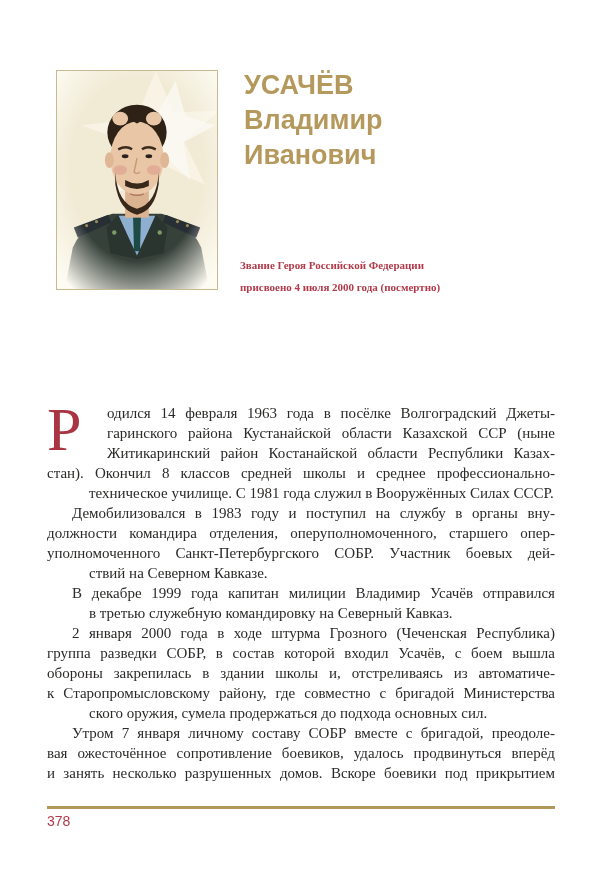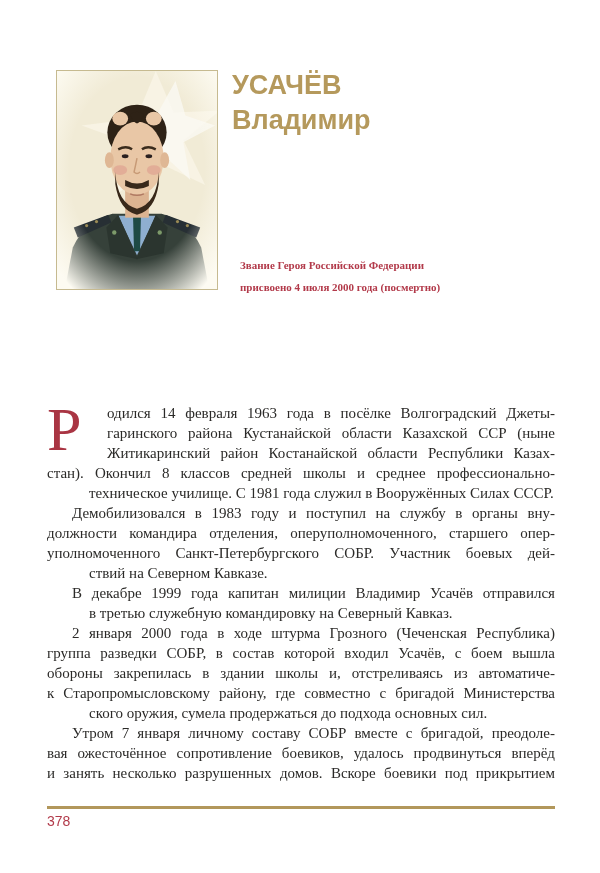--- a/index.html
+++ b/index.html
@@ -14,21 +14,21 @@
   body{
     width:600px;height:873px;background:#ffffff;position:relative;overflow:hidden;
     font-family:"Liberation Sans",sans-serif;
   }
   .photo-frame{
     position:absolute;left:56px;top:70px;width:162px;height:220px;
     border:1px solid var(--frame-border);box-sizing:border-box;background:#f3edda;
   }
   .photo-frame svg{display:block;width:100%;height:100%;}
   .title-block{
-    position:absolute;left:232px;top:68px;
+    position:absolute;left:244px;top:68px;
     font-family:"Liberation Sans",sans-serif;font-weight:bold;
     font-size:27px;line-height:35px;color:var(--accent-gold);
   }
   .award{
     position:absolute;left:240px;top:254px;
     font-family:Liberation Serif, serif;font-weight:bold;
     font-size:11px;line-height:22px;color:var(--accent-red);
     white-space:pre-line;
   }
   .body-text{
@@ -121,20 +121,21 @@
     <path d="M69,110 Q81,117 93,110 L93,116 Q81,122 69,116 Z" fill="#38281a"></path>
     <path d="M74,124 Q81,127 88,124" stroke="#b07a63" stroke-width="1.5" fill="none"></path>
 
     <rect x="0" y="0" width="162" height="220" fill="url(#vg)"></rect>
   </svg>
 </div>
 
 <div class="title-block">
   <div>УСАЧЁВ</div>
   <div>Владимир</div>
+  <div>Иванович</div>
 </div>
 
 <div class="award">Звание Героя Российской Федерации
 присвоено 4 июля 2000 года (посмертно)</div>
 
 <div class="body-text" id="body-text">
     <div class="para">
       <span class="dropcap">Р</span>
       <div class="line dc">одился 14 февраля 1963 года в посёлке Волгоградский Джеты-</div>
       <div class="line dc">гаринского района Кустанайской области Казахской ССР (ныне</div>

